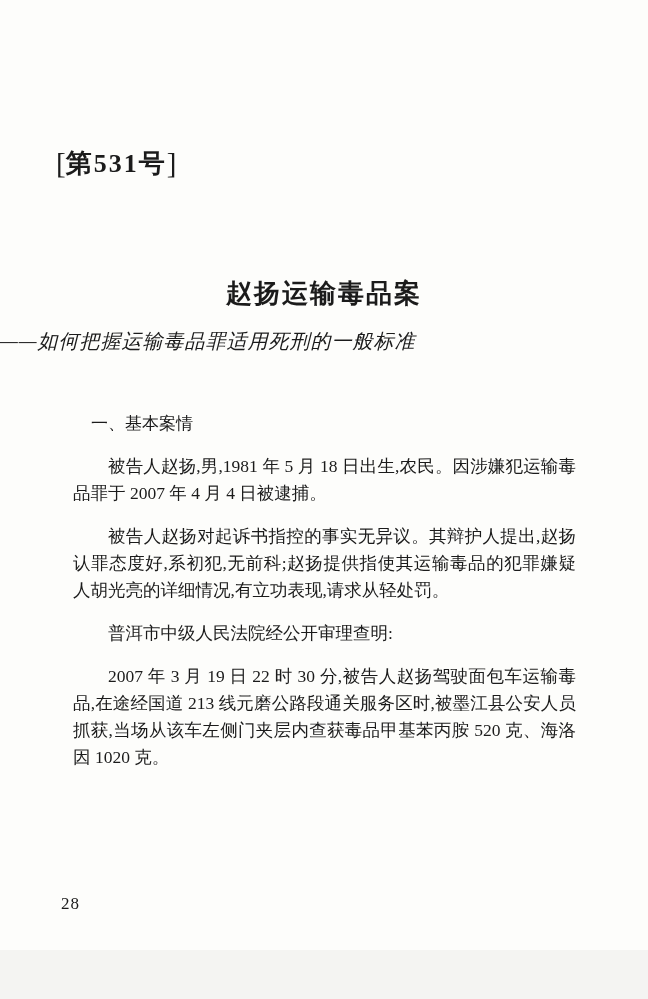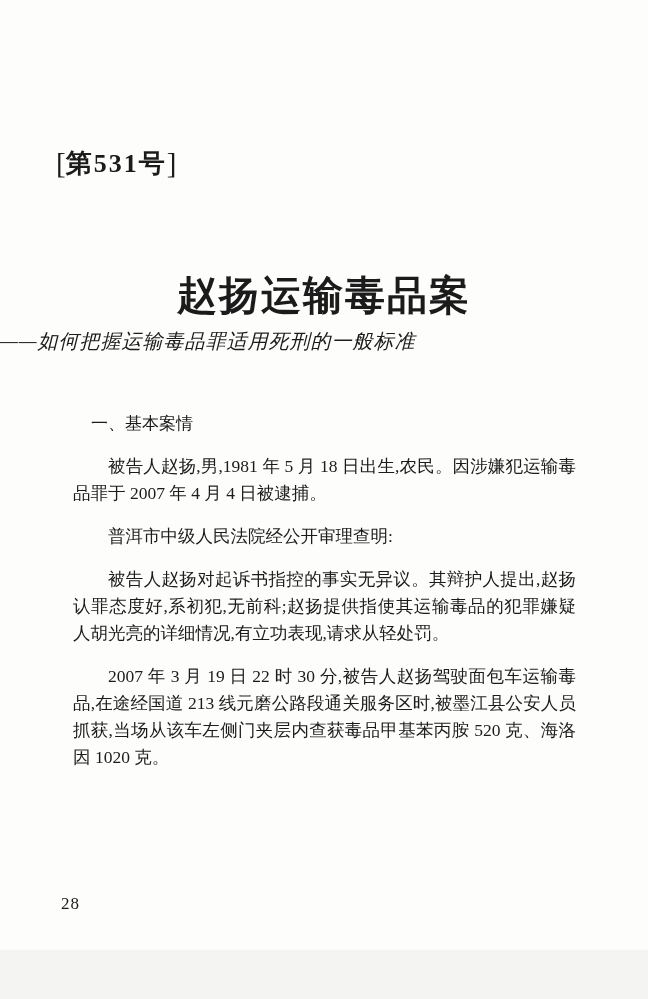--- a/index.html
+++ b/index.html
@@ -29,25 +29,25 @@
   .case-number .bracket {
     font-weight: normal;
     font-size: 29px;
     position: relative;
     top: 1px;
     letter-spacing: 0;
   }
   .title {
     position: absolute;
     left: 0;
-    top: 268px;
+    top: 276px;
     width: 100%;
     margin: 0;
     text-align: center;
-    font-size: 40px;
+    font-size: 26px;
     font-weight: bold;
     letter-spacing: 2px;
   }
   .subtitle {
     position: absolute;
     left: 0;
     top: 328px;
     width: 100%;
     text-align: left;
     font-size: 20px;
@@ -90,20 +90,20 @@
     <span class="bracket">[</span><span>第531号</span><span class="bracket">]</span>
   </div>
 
   <h1 class="title">赵扬运输毒品案</h1>
 
   <div class="subtitle">——如何把握运输毒品罪适用死刑的一般标准</div>
 
   <div class="content">
     <div class="section-heading">一、基本案情</div>
     <p class="para">被告人赵扬,男,1981 年 5 月 18 日出生,农民。因涉嫌犯运输毒品罪于 2007 年 4 月 4 日被逮捕。</p>
+    <p class="para">被告人赵扬对起诉书指控的事实无异议。其辩护人提出,赵扬认罪态度好,系初犯,无前科;赵扬提供指使其运输毒品的犯罪嫌疑人胡光亮的详细情况,有立功表现,请求从轻处罚。</p>
     <p class="para">普洱市中级人民法院经公开审理查明:</p>
-    <p class="para">被告人赵扬对起诉书指控的事实无异议。其辩护人提出,赵扬认罪态度好,系初犯,无前科;赵扬提供指使其运输毒品的犯罪嫌疑人胡光亮的详细情况,有立功表现,请求从轻处罚。</p>
     <p class="para">2007 年 3 月 19 日 22 时 30 分,被告人赵扬驾驶面包车运输毒品,在途经国道 213 线元磨公路段通关服务区时,被墨江县公安人员抓获,当场从该车左侧门夹层内查获毒品甲基苯丙胺 520 克、海洛因 1020 克。</p>
   </div>
 
   <div class="page-number">28</div>
 
 </div>
 
 </body></html>

